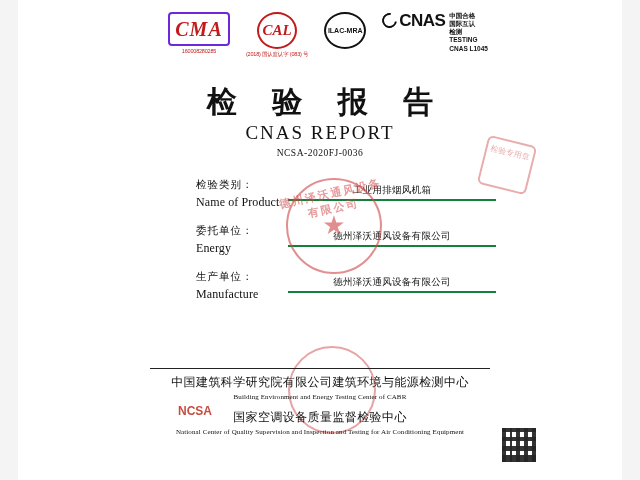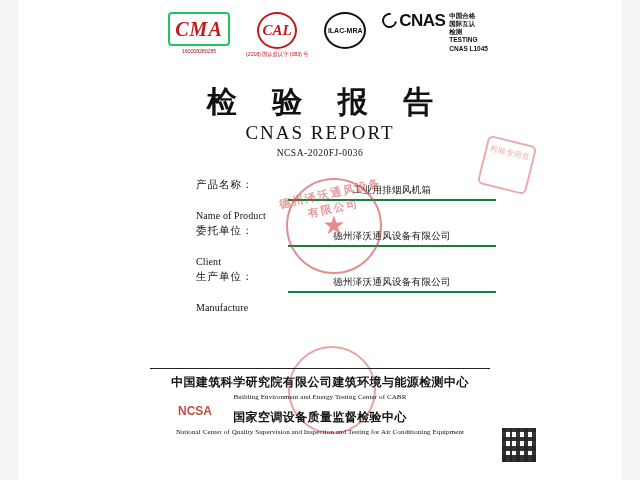--- a/index.html
+++ b/index.html
@@ -35,21 +35,21 @@
     font-size: 5.5px;
     color: #c21b1b;
     margin-top: 3px;
     font-family: "Liberation Sans", sans-serif;
     letter-spacing: -0.2px;
   }
 
   .cma-mark {
     width: 58px;
     height: 30px;
-    border: 2px solid #22c55e;
+    border: 2px solid #6d28d9;
     border-radius: 4px;
     color: #c21b1b;
     font-family: "Liberation Serif", serif;
     font-weight: bold;
     font-size: 20px;
     letter-spacing: 1px;
     display: flex;
     align-items: center;
     justify-content: center;
     font-style: italic;
@@ -159,23 +159,23 @@
     left: 0;
     top: 0;
     width: 90px;
   }
   .label-cn {
     font-size: 10.5px;
     letter-spacing: 1px;
     white-space: nowrap;
   }
   .label-en {
-    font-size: 10px;
+    font-size: 12px;
     letter-spacing: 0.1px;
-    margin-top: 18px;
+    margin-top: 3px;
     white-space: nowrap;
   }
   .field-value {
     position: absolute;
     left: 92px;
     top: 4px;
     width: 208px;
     border-bottom: 2px solid #15803d;
     height: 17px;
     text-align: center;
@@ -194,21 +194,21 @@
   }
   .footer {
     position: absolute;
     top: 372px;
     left: 0;
     width: 100%;
     text-align: center;
   }
   .f-cn {
     font-size: 12px;
-    font-weight: bold;
+    font-weight: normal;
     letter-spacing: 0.4px;
     margin-top: 2px;
   }
   .f-en {
     font-size: 7px;
     letter-spacing: 0.1px;
     margin-top: 2px;
   }
   .f-gap { height: 6px; }
 
@@ -345,30 +345,30 @@
   </div>
 
   <div class="title-cn">检 验 报 告</div>
   <div class="title-en">CNAS REPORT</div>
   <div class="report-no">NCSA-2020FJ-0036</div>
 
   <div class="fields">
 
     <div class="field-row">
       <div class="field-label">
-        <div class="label-cn">产品名称：</div>
+        <div class="label-cn">检验类别：</div>
         <div class="label-en">Name of Product</div>
       </div>
       <div class="field-value">工业用排烟风机箱</div>
     </div>
 
     <div class="field-row">
       <div class="field-label">
         <div class="label-cn">委托单位：</div>
-        <div class="label-en">Client</div>
+        <div class="label-en">Energy</div>
       </div>
       <div class="field-value">德州泽沃通风设备有限公司</div>
     </div>
 
     <div class="field-row">
       <div class="field-label">
         <div class="label-cn">生产单位：</div>
         <div class="label-en">Manufacture</div>
       </div>
       <div class="field-value">德州泽沃通风设备有限公司</div>

